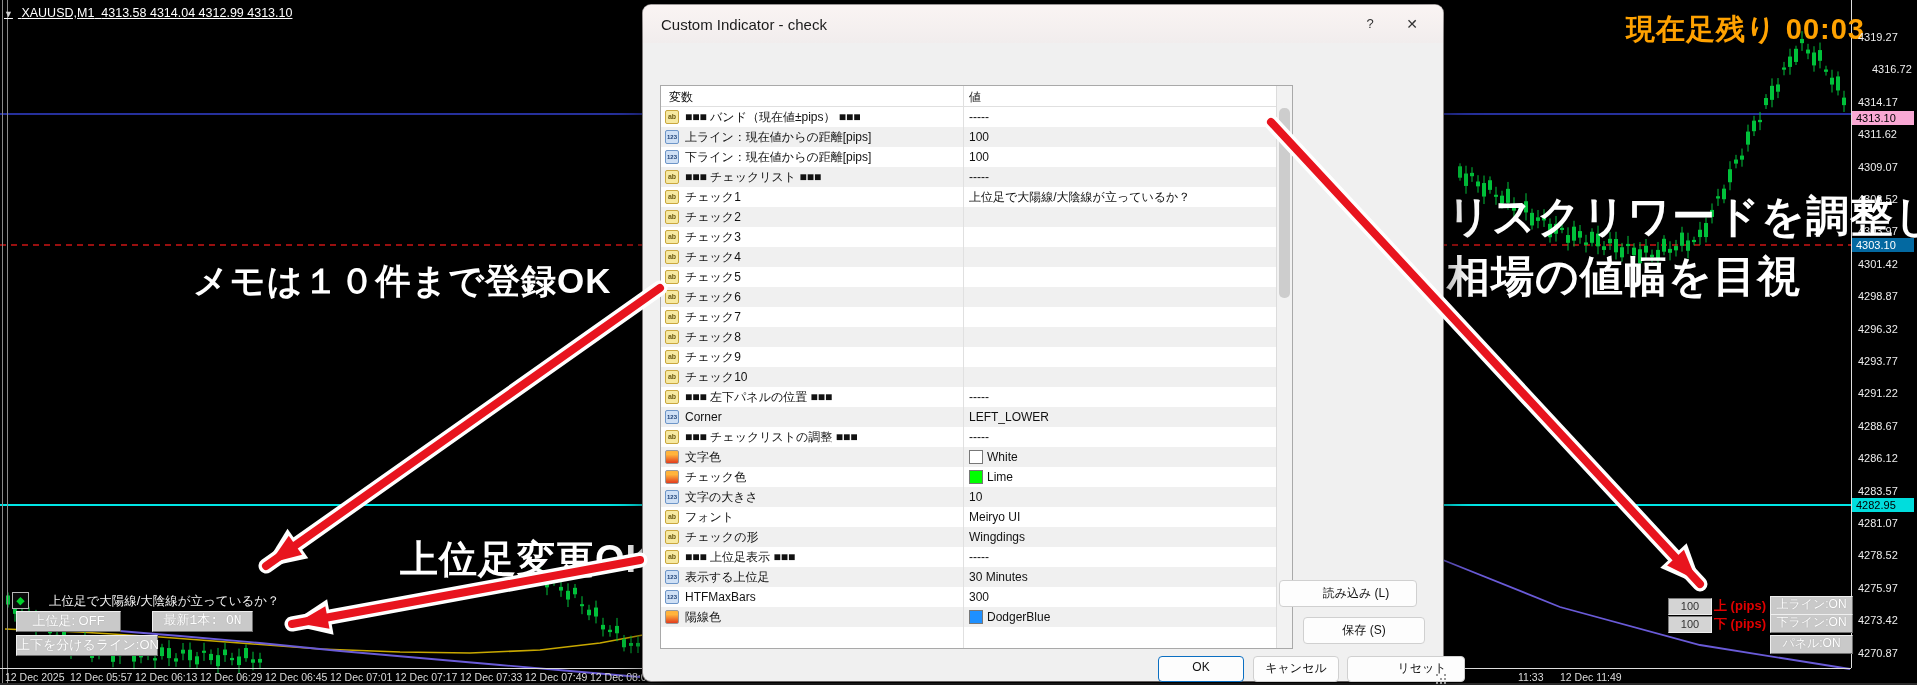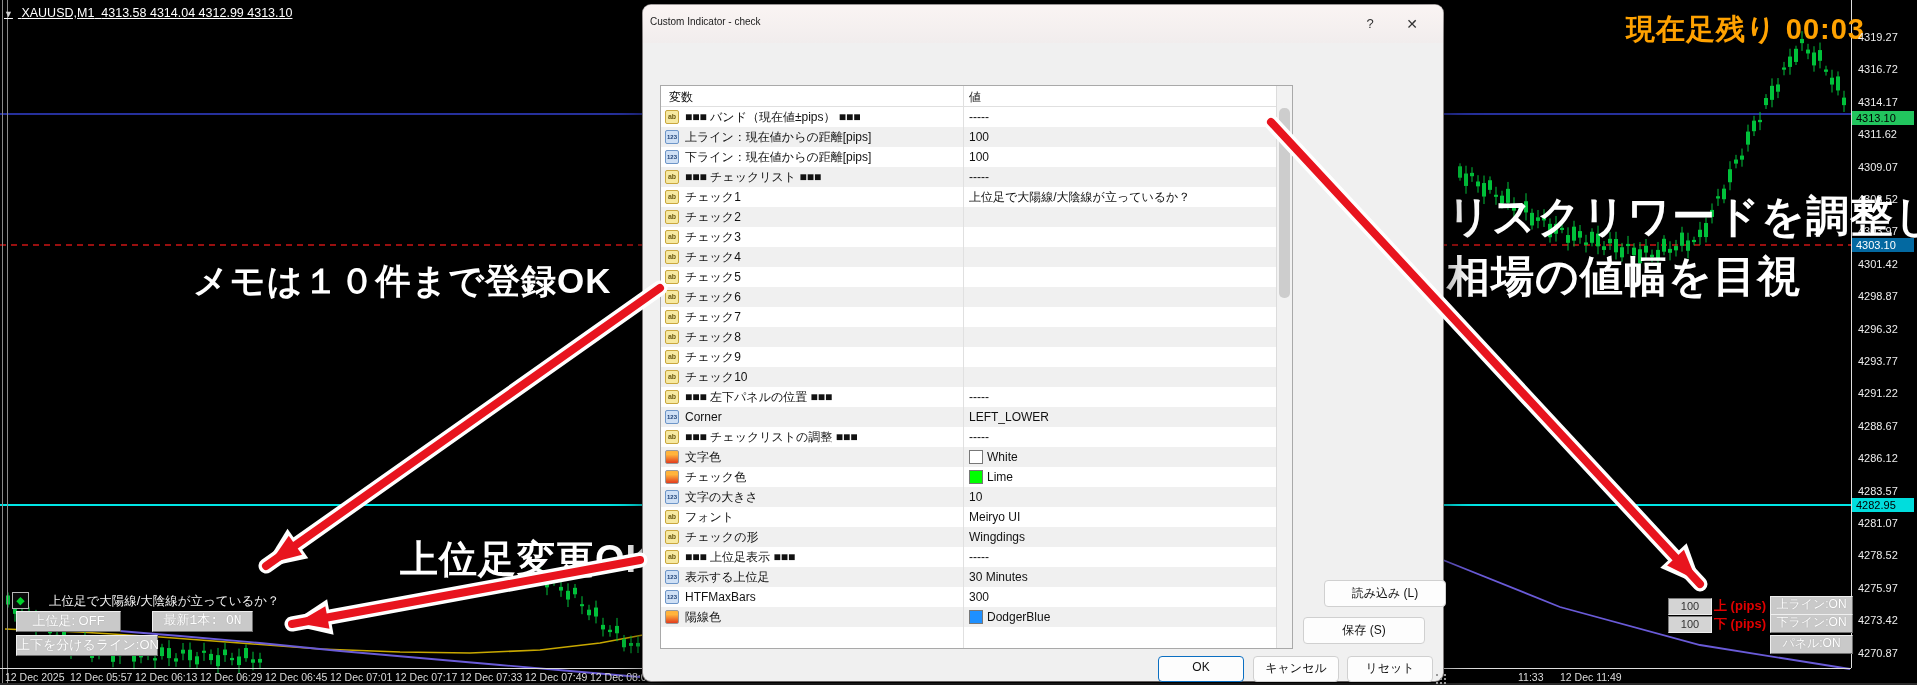--- a/index.html
+++ b/index.html
@@ -41,21 +41,21 @@
   .pips-input{position:absolute;width:42px;height:15px;background:#d4d4d4;border:1px solid;
               border-color:#7a7a7a #ededed #ededed #7a7a7a;color:#333;font-size:11px;text-align:center;
               line-height:15px;z-index:6;}
   .pips-label{position:absolute;font-size:13px;font-weight:bold;z-index:6;white-space:nowrap;}
   
   #dialog{position:absolute;left:643px;top:5px;width:800px;height:676px;background:#f0f0f0;
           border-radius:8px;box-shadow:0 10px 34px rgba(0,0,0,.65),0 0 0 1px #b9b3b3;z-index:10;
           font-size:12px;color:#111;}
   #dlg-titlebar{position:absolute;left:0;right:0;top:0;height:38px;border-radius:8px 8px 0 0;
                 background:linear-gradient(180deg,#faf4f3,#f1eded);}
-  #dlg-title{position:absolute;left:7px;top:11px;font-size:10px;color:#1b1b1b;}
+  #dlg-title{position:absolute;left:18px;top:11px;font-size:15px;color:#1b1b1b;}
   #dlg-help,#dlg-close{position:absolute;top:8px;width:22px;height:22px;text-align:center;line-height:22px;
                        color:#333;font-size:13px;border-radius:4px;}
   #dlg-help{right:62px;} #dlg-close{right:20px;font-size:14px;}
   #dlg-tabs{position:absolute;left:12px;top:47px;height:30px;display:flex;align-items:flex-end;}
   .tab{padding:6px 11px 7px;color:#222;font-size:12px;margin-right:1px;border:1px solid transparent;cursor:default;}
   .tab.active{background:#fff;border-color:#d6d6d6;border-bottom-color:#fff;border-radius:2px 2px 0 0;}
   #dlg-table{position:absolute;left:17px;top:80px;width:631px;height:562px;background:#fff;
              border:1px solid #a9a9a9;overflow:hidden;}
   #dlg-thead{height:20px;position:relative;border-bottom:1px solid #e0e0e0;background:#fff;}
   .th1{position:absolute;left:8px;top:3px;} .th2{position:absolute;left:308px;top:3px;}
@@ -68,25 +68,25 @@
   .ic.ab{background:#f7e9a0;border:1px solid #c9a73e;color:#6b5a12;}
   .ic.i123{background:#cfe0f5;border:1px solid #6e96c8;color:#1c3f74;font-size:6px;}
   .ic.color{background:linear-gradient(180deg,#ffb43c 30%,#e23c1e);border:1px solid #999;}
   .pname{position:absolute;left:24px;top:0;line-height:20px;white-space:nowrap;max-width:275px;overflow:hidden;}
   .pvalue{position:absolute;left:308px;top:0;height:20px;display:flex;align-items:center;gap:4px;white-space:nowrap;}
   .swatch{width:12px;height:12px;border:1px solid #777;display:inline-block;flex:0 0 auto;}
   #dlg-scroll{position:absolute;right:0;top:0;bottom:0;width:15px;background:#f2f2f2;border-left:1px solid #dcdcdc;}
   #dlg-thumb{position:absolute;left:2px;right:2px;top:22px;height:190px;background:#cdcdcd;border-radius:5px;}
   .dlg-btn{position:absolute;background:#fdfdfd;border:1px solid #d0d0d0;border-radius:4px;text-align:center;
            font-size:12px;color:#111;cursor:default;}
-  #btn-load{left:681px;top:575px;width:120px;height:25px;line-height:24px;}
+  #btn-load{left:636px;top:575px;width:120px;height:25px;line-height:24px;padding-left:16px;}
   #btn-save{left:660px;top:612px;width:120px;height:25px;line-height:24px;}
   #btn-ok{left:515px;top:651px;width:84px;height:24px;line-height:21px;border:1.5px solid #0b6fc2;}
   #btn-cancel{left:610px;top:651px;width:84px;height:24px;line-height:22px;}
-  #btn-reset{left:704px;top:651px;width:84px;height:24px;line-height:22px;}
+  #btn-reset{left:704px;top:651px;width:84px;height:24px;line-height:22px;padding-left:32px;}
   #dlg-grip{position:absolute;right:5px;bottom:5px;width:2px;height:2px;background:#9a9a9a;
             box-shadow:8px 0 0 #9a9a9a,4px 4px 0 #9a9a9a,8px 4px 0 #9a9a9a,0 8px 0 #9a9a9a,4px 8px 0 #9a9a9a,8px 8px 0 #9a9a9a;}
 </style>
 </head>
 <body>
 
 <div id="stage">
 
   <svg id="chart-svg" width="1917" height="685">
       <line x1="0" y1="114" x2="1851" y2="114" stroke="#3340d0" stroke-width="1.5"></line>
@@ -338,40 +338,40 @@
   <div class="axis-h"></div>
 
   <div id="symbol-line">
     <span class="tri">▼</span>
     <span>XAUUSD,M1</span>&nbsp;&nbsp;<span>4313.58 4314.04 4312.99 4313.10</span>
   </div>
   <div id="countdown" style="color: rgb(255, 162, 0);">現在足残り 00:03</div>
 
   <div id="price-axis" style="pointer-events:none">
       <div class="price-label" style="top: 31px;">4319.27</div>
-      <div class="price-label" style="top: 63.4px;">4316.72</div>
+      <div class="price-label" style="top: 63.4px; margin-left: 14px;">4316.72</div>
       <div class="price-label" style="top: 95.8px;">4314.17</div>
       <div class="price-label" style="top: 128.2px;">4311.62</div>
       <div class="price-label" style="top: 160.6px;">4309.07</div>
       <div class="price-label" style="top: 193px;">4306.52</div>
       <div class="price-label" style="top: 225.4px;">4303.97</div>
       <div class="price-label" style="top: 257.8px;">4301.42</div>
       <div class="price-label" style="top: 290.2px;">4298.87</div>
       <div class="price-label" style="top: 322.6px;">4296.32</div>
       <div class="price-label" style="top: 355px;">4293.77</div>
       <div class="price-label" style="top: 387.4px;">4291.22</div>
       <div class="price-label" style="top: 419.8px;">4288.67</div>
       <div class="price-label" style="top: 452.2px;">4286.12</div>
       <div class="price-label" style="top: 484.6px;">4283.57</div>
       <div class="price-label" style="top: 517px;">4281.07</div>
       <div class="price-label" style="top: 549.4px;">4278.52</div>
       <div class="price-label" style="top: 581.8px;">4275.97</div>
       <div class="price-label" style="top: 614.2px;">4273.42</div>
       <div class="price-label" style="top: 646.6px;">4270.87</div>
-      <div class="price-tag" style="top: 111px; background: #22c55e; color: rgb(0, 0, 0);">4313.10</div>
+      <div class="price-tag" style="top: 111px; background: #f9a8d4; color: rgb(0, 0, 0);">4313.10</div>
       <div class="price-tag" style="top: 238px; background: #0369a1; color: rgb(255, 255, 255);">4303.10</div>
       <div class="price-tag" style="top: 498px; background: rgb(0, 221, 221); color: rgb(0, 0, 0);">4282.95</div>
     </div>
   <div id="time-axis" style="pointer-events:none">
       <div class="time-label" style="left: 5px;">12 Dec 2025</div>
       <div class="time-label" style="left: 70px;">12 Dec 05:57</div>
       <div class="time-label" style="left: 135px;">12 Dec 06:13</div>
       <div class="time-label" style="left: 200px;">12 Dec 06:29</div>
       <div class="time-label" style="left: 265px;">12 Dec 06:45</div>
       <div class="time-label" style="left: 330px;">12 Dec 07:01</div>

